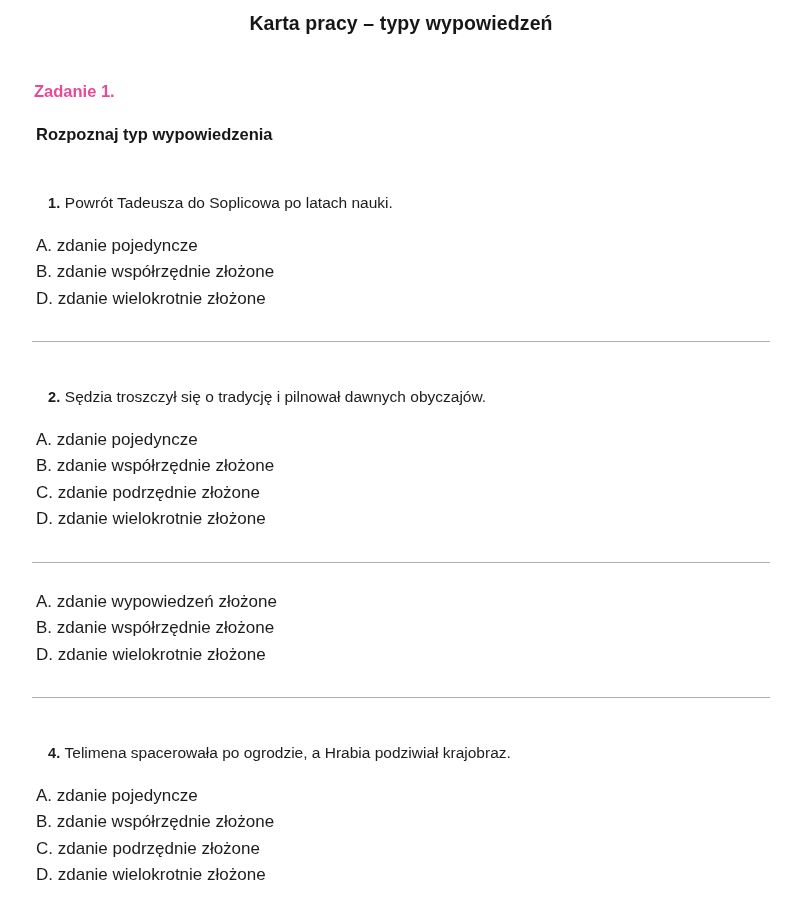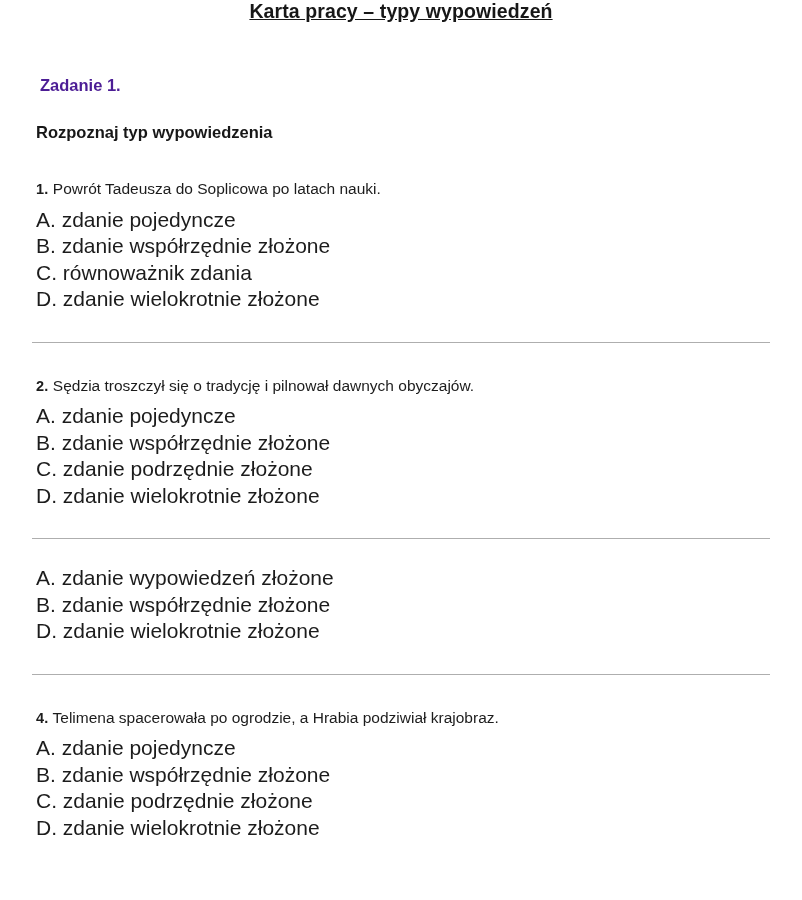--- a/index.html
+++ b/index.html
@@ -22,67 +22,66 @@
     box-sizing: border-box;
     padding: 0;
     position: relative;
   }
   .doc-title {
     text-align: center;
     font-size: 19.5px;
     font-weight: bold;
     letter-spacing: 0.1px;
     margin: 0;
-    padding-top: 0;
+    padding-top: 12px;
     color: #171717;
-    text-decoration: underline;
   }
   .section-wrap {
     padding-left: 32px;
     padding-right: 32px;
   }
   .task-label {
     font-size: 16.5px;
     font-weight: bold;
-    color: #4c1d95;
-    margin: 8px;
+    color: #ec4899;
+    margin: 2px;
     padding-top: 45px;
   }
   .task-instruction {
     font-size: 16.5px;
     font-weight: bold;
     color: #171717;
     margin: 4px;
     padding-top: 20px;
   }
   .questions {
     padding-top: 26px;
   }
   .question-block {
     margin: 0;
   }
   .question-text {
     font-size: 15.5px;
     line-height: 26.5px;
     color: #1c1c1c;
-    margin: 4px;
+    margin: 16px;
     max-width: 718px;
   }
   .q-num {
     font-weight: bold;
     font-size: 14.5px;
     letter-spacing: 0.2px;
   }
   .options {
     list-style: none;
     margin: 0;
     padding: 0 0 0 4px;
   }
   .option {
-    font-size: 21px;
+    font-size: 17px;
     line-height: 26.5px;
     color: #1c1c1c;
     white-space: nowrap;
   }
   .divider {
     border: 0;
     border-top: 1px solid #aeaeae;
     margin: 0;
     width: 738px;
     height: 0;
@@ -106,21 +105,20 @@
     <div class="questions">
 
       <div class="question-block">
         <p class="question-text">
           <span class="q-num">1.</span>
           <span>Powrót Tadeusza do Soplicowa po latach nauki.</span>
         </p>
         <ul class="options">
           <li class="option">A. zdanie pojedyncze</li>
           <li class="option">B. zdanie współrzędnie złożone</li>
-          <li class="option">C. równoważnik zdania</li>
           <li class="option">D. zdanie wielokrotnie złożone</li>
         </ul>
       </div>
 
       <div class="divider-gap-top"></div>
       <hr class="divider">
       <div class="divider-gap-bottom"></div>
 
       <div class="question-block">
         <p class="question-text">

